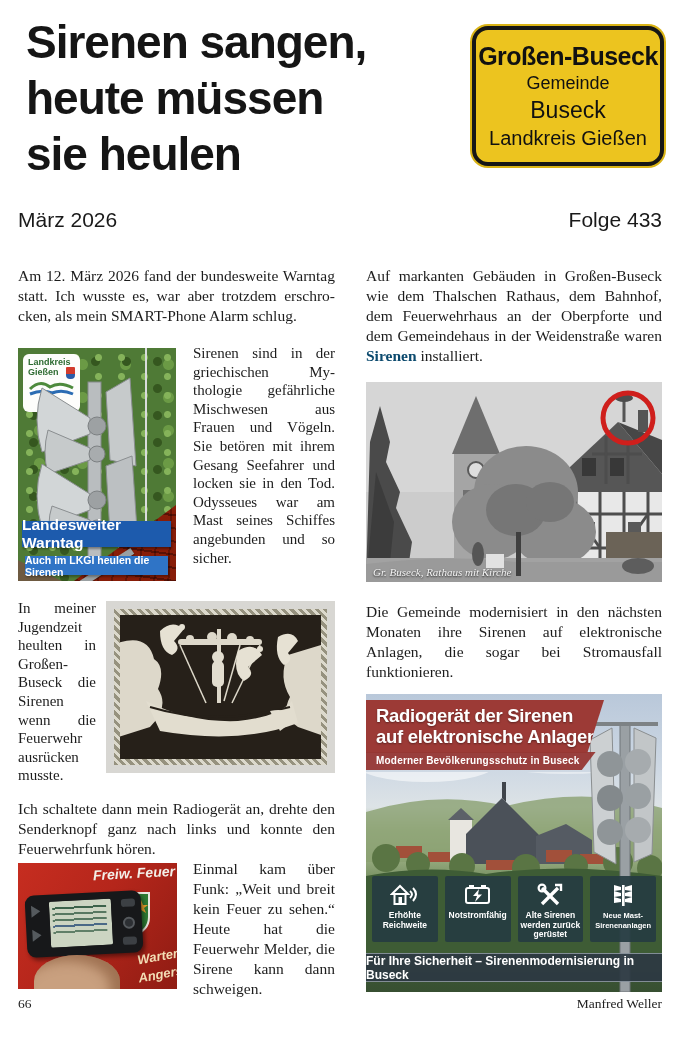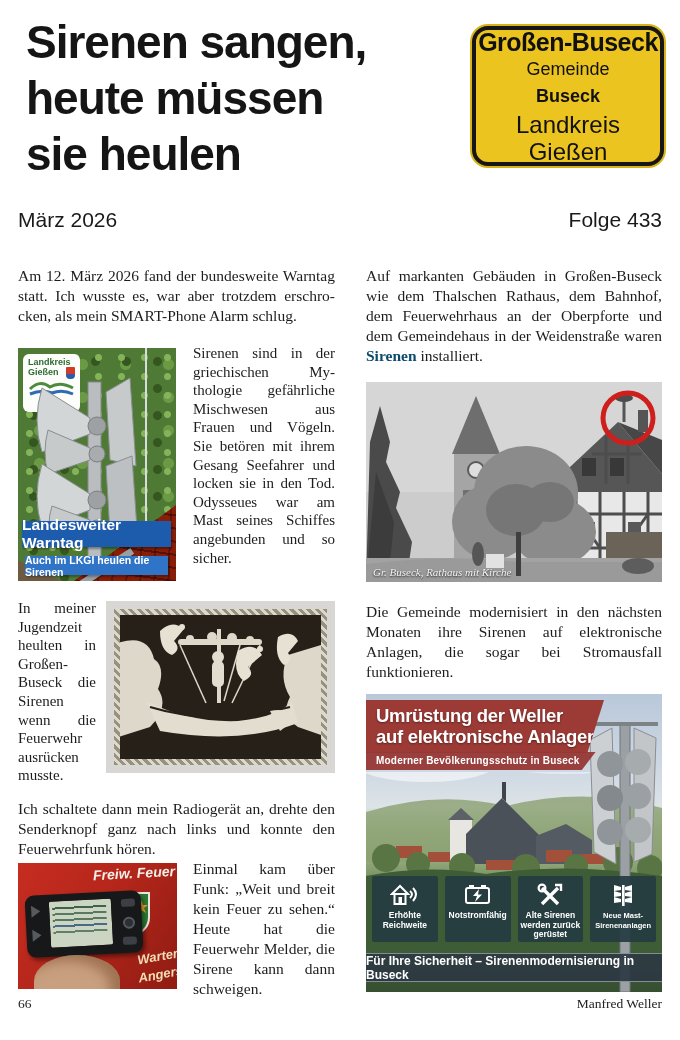--- a/index.html
+++ b/index.html
@@ -12,22 +12,22 @@
             font-size:46px;line-height:56px;letter-spacing:-1px;color:#151515;}
   .headline span{display:block;}
 
   .town-sign{position:absolute;left:472px;top:26px;width:184px;height:132px;
              background:#ecc41f;border:4px solid #161616;border-radius:16px;
              box-shadow:0 0 0 2px #d9b316;
              display:flex;flex-direction:column;align-items:center;justify-content:center;
              font-family:"Liberation Sans",sans-serif;color:#111;text-align:center;}
   .sign-l1{font-size:25px;font-weight:700;line-height:30px;letter-spacing:-.5px;}
   .sign-l2{font-size:18px;font-weight:400;line-height:24px;}
-  .sign-l3{font-size:18px;font-weight:700;line-height:30px;}
-  .sign-l4{font-size:24px;font-weight:400;line-height:27px;}
+  .sign-l3{font-size:23px;font-weight:400;line-height:30px;}
+  .sign-l4{font-size:20px;font-weight:400;line-height:27px;}
 
   .date-row{position:absolute;left:18px;right:18px;top:208px;display:flex;
             justify-content:space-between;font-family:"Liberation Sans",sans-serif;
             font-size:21px;color:#1a1a1a;}
 
   
   .col-left{position:absolute;left:18px;top:266px;width:317px;}
   .col-right{position:absolute;left:366px;top:266px;width:296px;}
   p{margin:0;text-align:justify;font-size:15.5px;line-height:20px;hyphens:manual;}
   .sec{overflow:visible;}
@@ -342,21 +342,21 @@
         <polygon points="62,14 84,24 80,140 62,148" fill="#c2c6c8" stroke="#8a8e90"></polygon>
         <circle cx="38" cy="50" r="13" fill="#8f9598"></circle>
           <circle cx="66" cy="48" r="13" fill="#a6abae"></circle>
         <circle cx="38" cy="84" r="13" fill="#83898c"></circle>
           <circle cx="66" cy="82" r="13" fill="#9aa0a3"></circle>
         <circle cx="38" cy="118" r="13" fill="#8f9598"></circle>
           <circle cx="66" cy="116" r="13" fill="#a6abae"></circle>
         <line x1="20" y1="10" x2="86" y2="10" stroke="#7d8285" stroke-width="4"></line>
       </svg>
       <div class="poster-title">
-        <div>Umrüstung der Weller</div>
+        <div>Radiogerät der Sirenen</div>
         <div>auf elektronische Anlagen</div>
       </div>
       <div class="poster-sub">Moderner Bevölkerungsschutz in Buseck</div>
       <div class="features">
         <div class="feature">
           <svg width="30" height="24" viewBox="0 0 30 24">
             <polygon points="2,11 10,3 18,11" fill="none" stroke="#fff" stroke-width="2"></polygon>
             <rect x="4.5" y="11" width="11" height="10" fill="none" stroke="#fff" stroke-width="2"></rect>
             <rect x="8.5" y="14" width="3.5" height="7" fill="#fff"></rect>
             <path d="M20 8 Q24 11 20 15" fill="none" stroke="#fff" stroke-width="2"></path>

